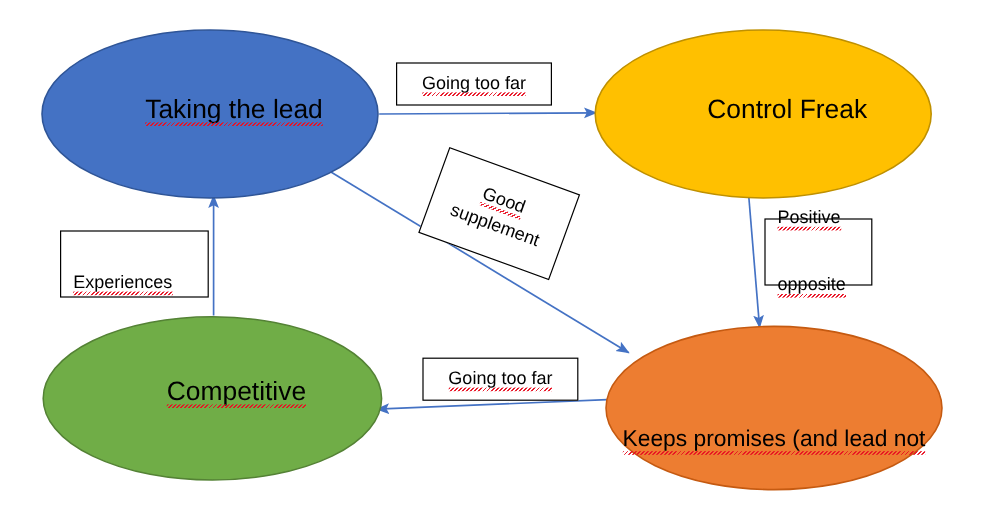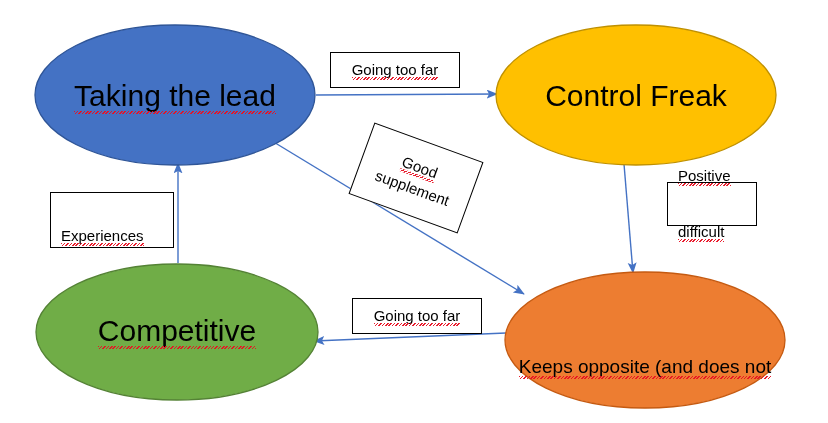--- a/index.html
+++ b/index.html
@@ -26,21 +26,22 @@
   }
   .node-label {
     position: absolute;
     text-align: center;
     color: #000000;
     line-height: 1.18;
     pointer-events: none;
     white-space: pre;
   }
   .node-label.big {
-    font-size: 30px;
+    font-size: 22px;
+    margin-left: 20px;
   }
   .node-label.multi {
     font-size: 19px;
     line-height: 1.45;
   }
   .u {
     display: inline;
     position: relative;
   }
   .u::after {
@@ -114,40 +115,40 @@
     </g>
   </svg>
 
   <div class="node-label big" style="left:35px; top:78px; width:280px;"><span class="u">Taking the lead</span></div>
 
   <div class="node-label big" style="left:496px; top:78px; width:280px;"><span>Control Freak</span></div>
 
   <div class="node-label big" style="left:36px; top:313px; width:282px;"><span class="u">Competitive</span></div>
 
   <div class="node-label multi" style="left:512px; top:298px; width:266px;">
-    <div><span class="u">Keeps opposite (and does not</span></div>
+    <div><span class="u">Keeps promises (and lead not</span></div>
     
     
   </div>
 
   <div class="labelbox center" style="left:330px; top:52px; width:130px; height:36px;">
     <div class="ln"><span class="u">Going too far</span></div>
   </div>
 
   <div class="labelbox rot" style="left:358px; top:140px; width:116px; height:76px;">
     <div class="ln"><span class="u">Good</span></div>
     <div class="ln"><span>supplement</span></div>
   </div>
 
   <div class="labelbox leftal" style="left:50px; top:192px; width:124px; height:56px;justify-content:flex-end;">
     <div class="ln"><span class="u">Experiences</span></div>
   </div>
 
-  <div class="labelbox leftal" style="left:667px; top:182px; width:90px; height:44px;gap:33px;">
+  <div class="labelbox leftal" style="left:637px; top:182px; width:90px; height:56px;gap:33px;">
     <div class="ln"><span class="u">Positive</span></div>
-    <div class="ln"><span class="u">difficult</span></div>
+    <div class="ln"><span class="u">opposite</span></div>
   </div>
 
   <div class="labelbox center" style="left:352px; top:298px; width:130px; height:36px;">
     <div class="ln"><span class="u">Going too far</span></div>
   </div>
 
 </div>
 
 </body></html>

